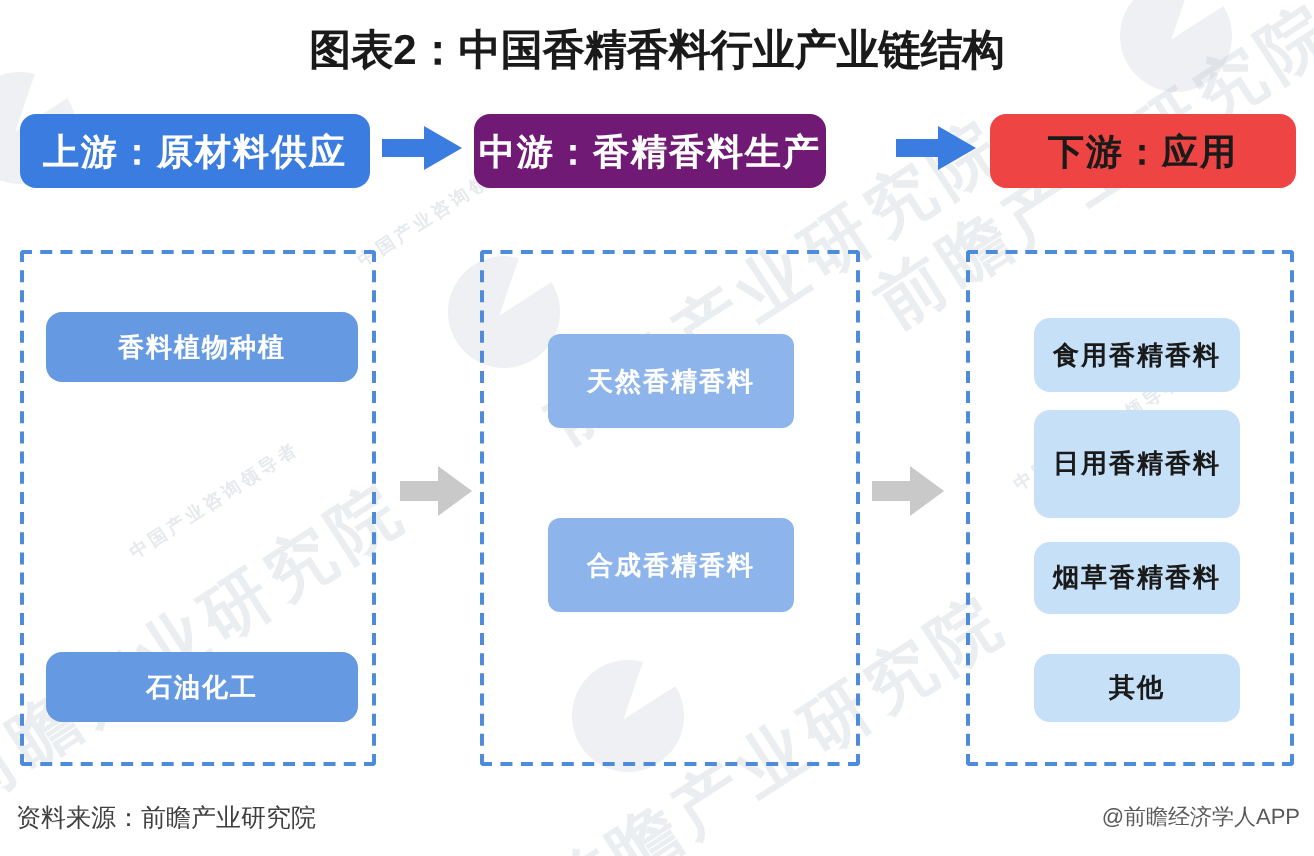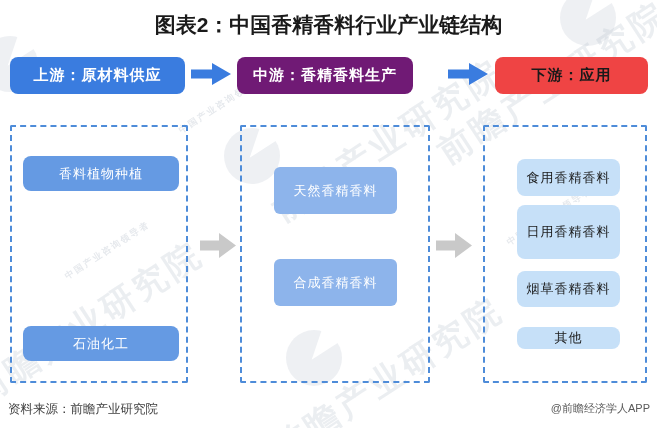--- a/index.html
+++ b/index.html
@@ -53,21 +53,21 @@
     font-weight: bold;
     color: #1a1a1a;
   }
 
   
   .hbox {
     position: absolute;
     top: 57px; height: 37px;
     border-radius: 8px;
     display: flex; align-items: center; justify-content: center;
-    font-size: 15px; font-weight: bold;
+    font-size: 18px; font-weight: bold;
     letter-spacing: 1px;
   }
   .hbox-upstream   { left: 10px;  width: 175px; background: #3a7cdf; color: #ffffff; }
   .hbox-midstream  { left: 237px; width: 176px; background: #701a75; color: #ffffff; }
   .hbox-downstream { left: 495px; width: 153px; background: #ef4444; color: #1a1a1a; }
 
   .arrow { position: absolute; }
   .arrow-blue-1 { left: 191px; top: 62px; }
   .arrow-blue-2 { left: 448px; top: 62px; }
   .arrow-gray-1 { left: 200px; top: 232px; }
@@ -81,38 +81,38 @@
     border-radius: 2px;
     background: transparent;
   }
   .stage-upstream   { left: 10px;  width: 178px; }
   .stage-midstream  { left: 240px; width: 190px; }
   .stage-downstream { left: 483px; width: 164px; }
 
   .node {
     position: absolute;
     display: flex; align-items: center; justify-content: center;
-    font-size: 13px; font-weight: normal;
+    font-size: 13px; font-weight: bold;
     border-radius: 8px;
     letter-spacing: 1px;
   }
   .node-up { left: 11px; width: 156px; height: 35px; background: #659ae3; color: #ffffff; }
   .node-up-0 { top: 29px; }
   .node-up-1 { top: 111px; }
   .node-up-2 { top: 199px; }
 
   .node-mid { left: 32px; width: 123px; height: 47px; background: #8db4eb; color: #ffffff; border-radius: 6px; }
   .node-mid-0 { top: 40px; }
   .node-mid-1 { top: 132px; }
 
   .node-down { left: 32px; width: 103px; background: #c6e0f8; color: #1a1a1a; }
   .node-down-0 { top: 32px;  height: 37px; }
   .node-down-1 { top: 78px;  height: 54px; }
   .node-down-2 { top: 144px; height: 36px; text-align: center; }
-  .node-down-3 { top: 200px; height: 22px; }
+  .node-down-3 { top: 200px; height: 34px; }
 
   
   .footer-source {
     position: absolute;
     left: 8px; top: 401px;
     font-size: 12.5px;
     color: #404040;
   }
   .footer-credit {
     position: absolute;

